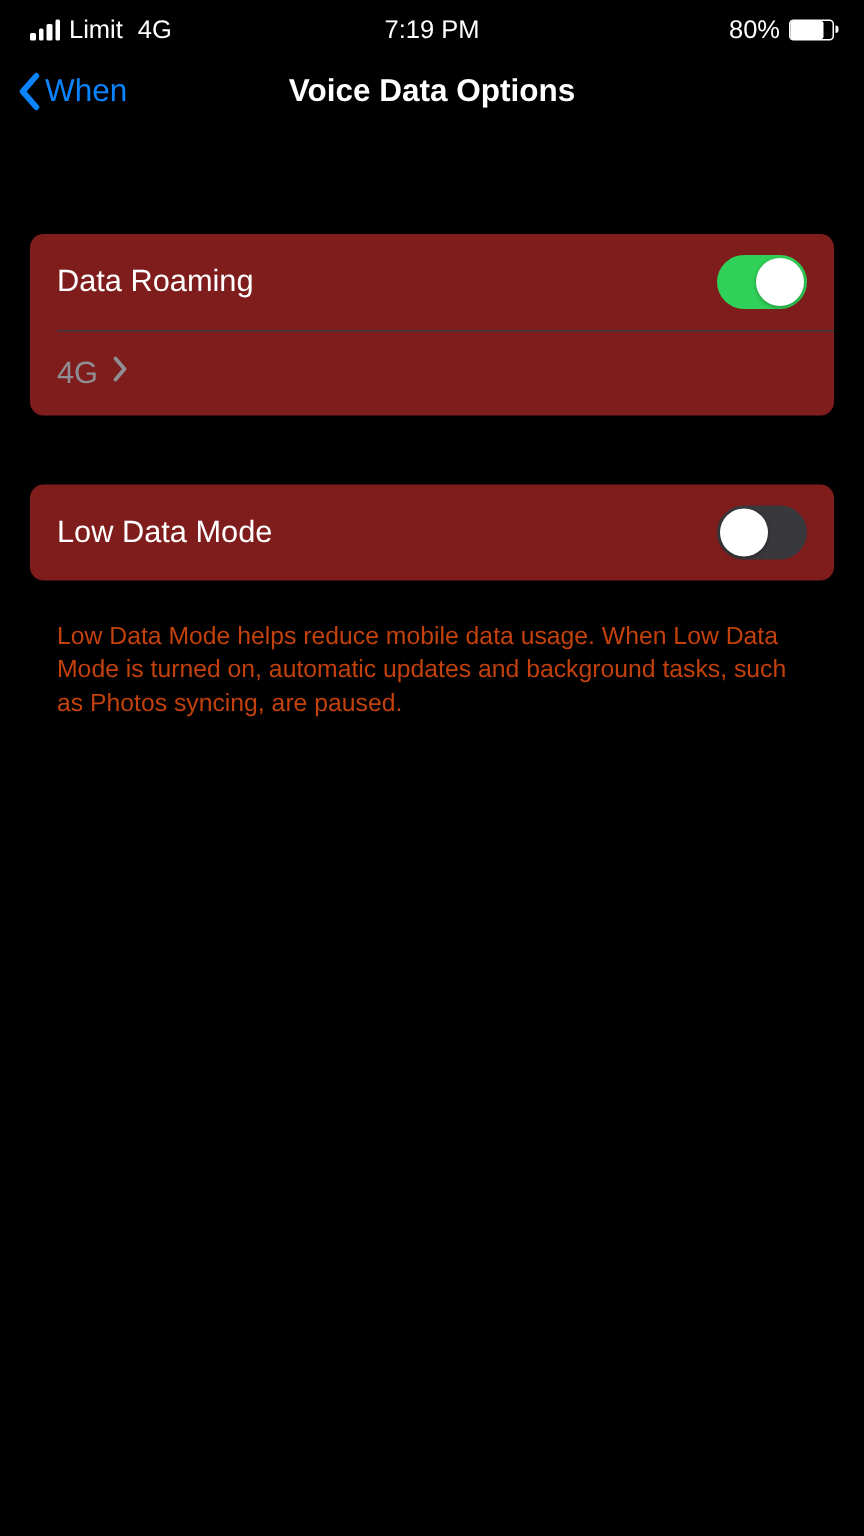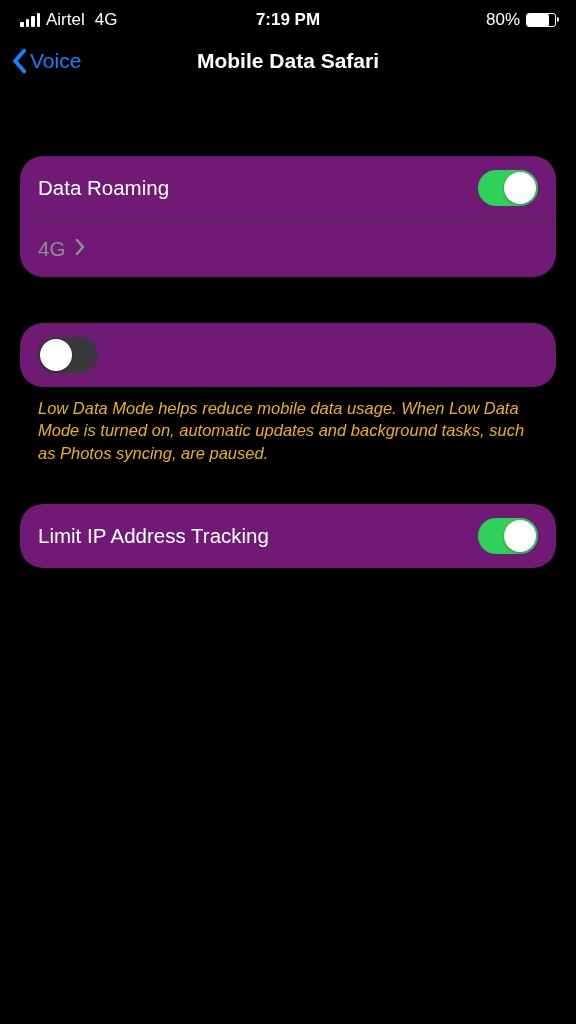--- a/index.html
+++ b/index.html
@@ -40,21 +40,21 @@
     .signal-bars span:nth-child(2) { height: 8px; }
     .signal-bars span:nth-child(3) { height: 11px; }
     .signal-bars span:nth-child(4) { height: 14px; }
     .carrier { font-size: 17px; }
     .network-type { font-size: 17px; margin-left: 4px; }
     .status-center {
       position: absolute;
       left: 50%;
       transform: translateX(-50%);
       font-size: 17px;
-      font-weight: 700;
+      font-weight: 400;
     }
     .status-right {
       display: flex;
       align-items: center;
       gap: 6px;
     }
     .battery-pct { font-size: 17px; text-align: right; }
     .battery-icon {
       width: 30px;
       height: 14px;
@@ -96,22 +96,22 @@
     .nav-title {
       position: absolute;
       left: 50%;
       transform: translateX(-50%);
       font-size: 21px;
       font-weight: 600;
       white-space: nowrap;
     }
     .content { padding: 0 20px; margin-top: 70px; }
     .section {
-      background: #701a75;
-      border-radius: 23px;
+      background: #7f1d1d;
+      border-radius: 9px;
       overflow: hidden;
     }
     .row {
       display: flex;
       align-items: center;
       justify-content: space-between;
       padding: 14px 18px;
       min-height: 56px;
     }
     .row-label { font-size: 20.5px; color: #fff; }
@@ -142,60 +142,59 @@
       height: 32px;
       background: #fff;
       border-radius: 50%;
       position: absolute;
       top: 2px;
       box-shadow: 0 1px 3px rgba(0,0,0,.3);
     }
     .toggle.on .toggle-knob { right: 2px; }
     .toggle.off .toggle-knob { left: 2px; }
     .footer-text {
-      color: #eab308;
+      color: #c2410c;
       font-size: 16.5px;
       line-height: 1.35;
-      padding: 10px 18px 0;
-      font-style: italic;
+      padding: 26px 18px 0;
     }
     .section-gap { height: 46px; }
     .section-gap-sm { height: 40px; }
   </style>
 </head>
 <body>
 
 <div class="status-bar">
   <div class="status-left">
     <div class="signal-bars">
       <span></span>
         <span></span>
         <span></span>
         <span></span>
     </div>
-    <span class="carrier">Airtel</span>
+    <span class="carrier">Limit</span>
     <span class="network-type">4G</span>
   </div>
   <div class="status-center">7:19 PM</div>
   <div class="status-right">
     <span class="battery-pct">80%</span>
     <div class="battery-icon">
       <div class="battery-fill" style="width:80%"></div>
     </div>
   </div>
 </div>
 
 <div class="nav-header">
   <div class="back-btn">
     <svg viewBox="0 0 12 20" fill="none">
         <path d="M10 2 L3 10 L10 18" stroke="#0a84ff" stroke-width="3" stroke-linecap="round" stroke-linejoin="round"></path>
       </svg>
-    <span>Voice</span>
-  </div>
-  <div class="nav-title">Mobile Data Safari</div>
+    <span>When</span>
+  </div>
+  <div class="nav-title">Voice Data Options</div>
 </div>
 
 <div class="content">
 
   <div class="section">
     <div class="row">
       <div class="row-label">Data Roaming</div>
       <div class="toggle on">
         <div class="toggle-knob"></div>
       </div>
@@ -210,31 +209,24 @@
             </svg>
         </span>
       </div>
     </div>
   </div>
 
   <div class="section-gap"></div>
 
   <div class="section">
     <div class="row">
+      <div class="row-label">Low Data Mode</div>
       <div class="toggle off">
         <div class="toggle-knob"></div>
       </div>
     </div>
   </div>
   <div class="footer-text">Low Data Mode helps reduce mobile data usage. When Low Data Mode is turned on, automatic updates and background tasks, such as Photos syncing, are paused.</div>
 
   <div class="section-gap-sm"></div>
 
-  <div class="section">
-    <div class="row">
-      <div class="row-label">Limit IP Address Tracking</div>
-      <div class="toggle on">
-        <div class="toggle-knob"></div>
-      </div>
-    </div>
-  </div>
 
 </div>
 
 </body></html>

